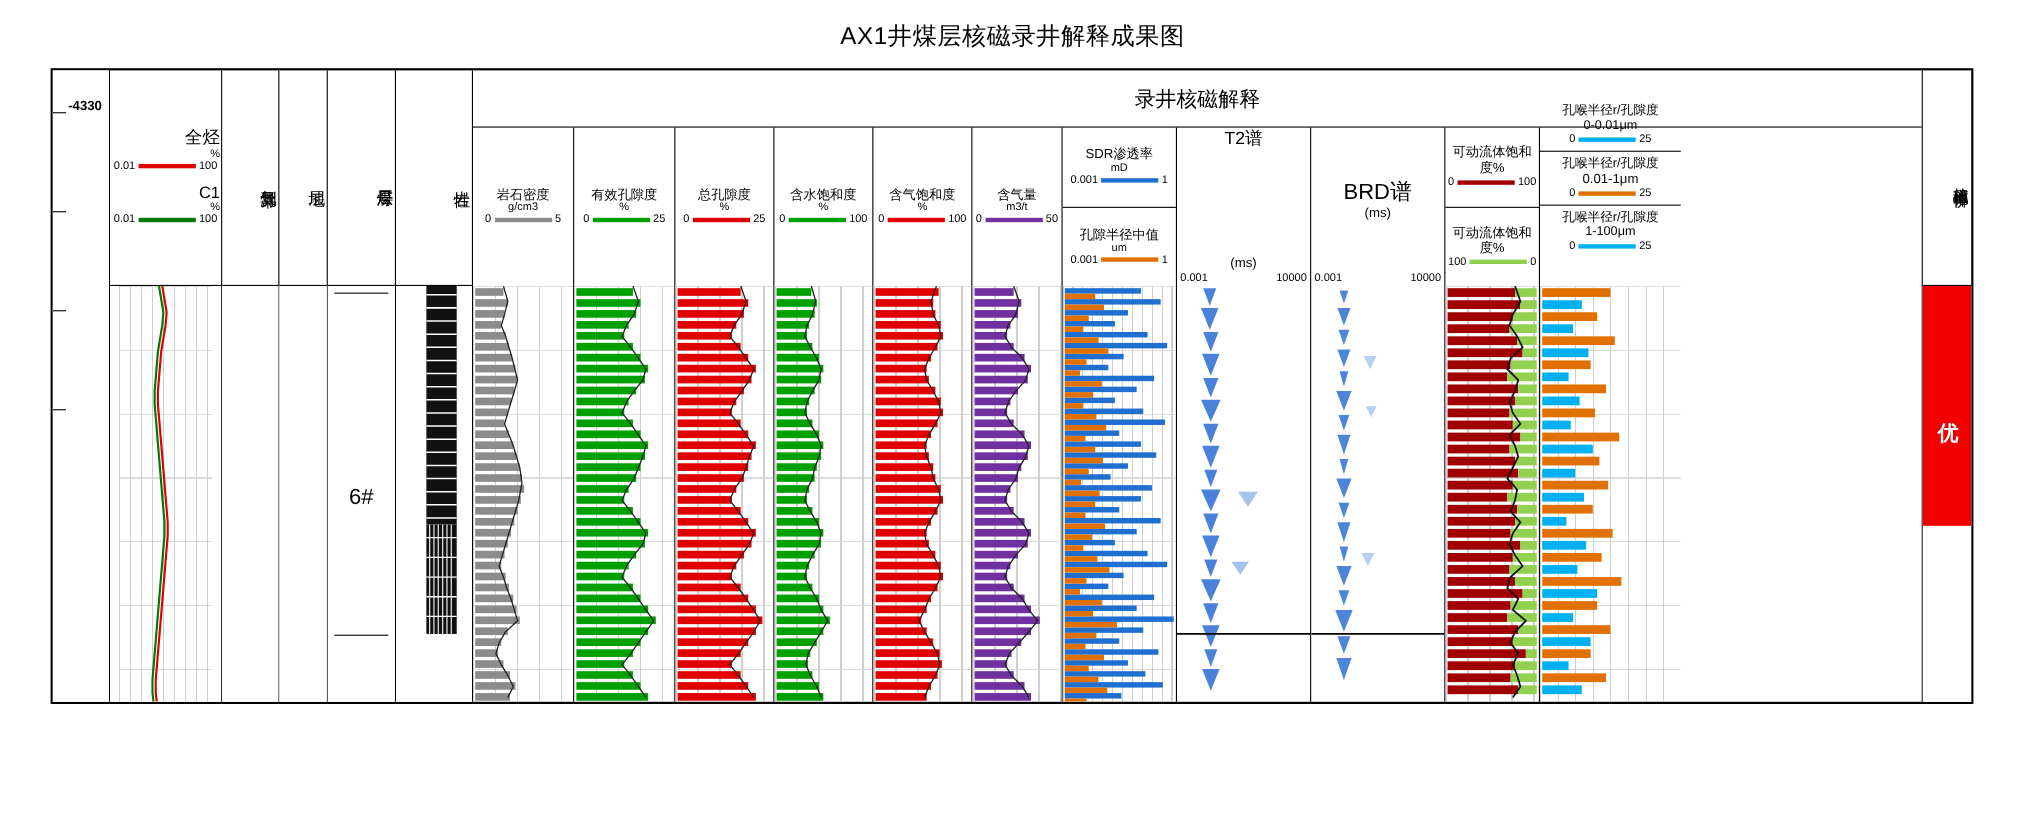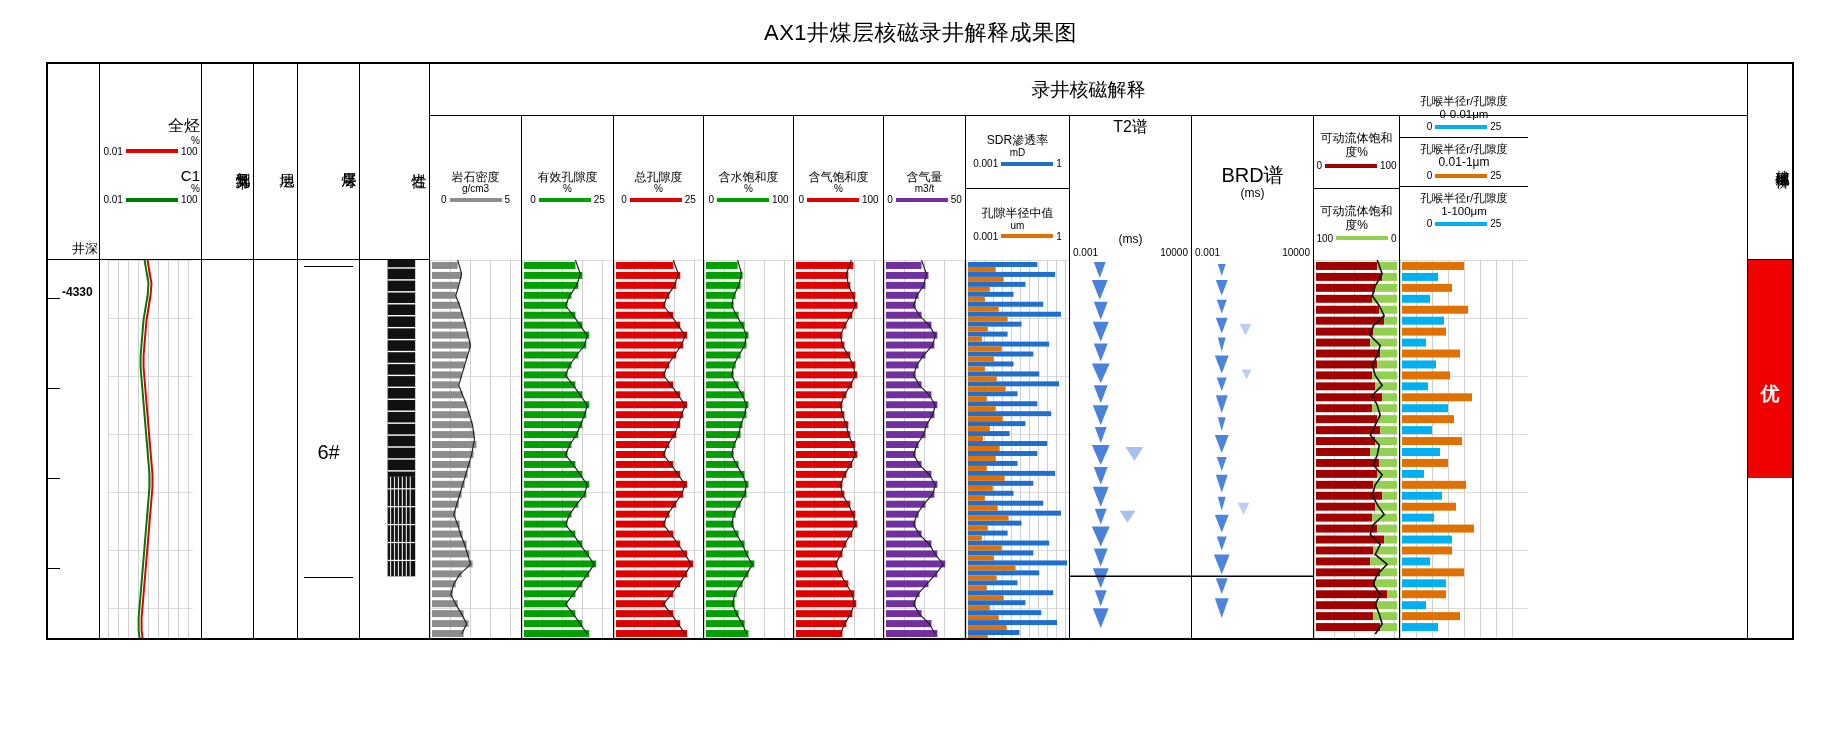--- a/index.html
+++ b/index.html
@@ -91,23 +91,20 @@
 </head>
 <body>
 
 <div class="page">
 
   <div class="title">AX1井煤层核磁录井解释成果图</div>
 
   <div class="log">
 
     <div class="track" style="width:52px">
-      <div class="hd">
-        <div class="nm" style="margin-top:auto">井深</div>
-      </div>
       <div class="body">
         <div class="depth-ticks">
           <div class="tk" style="top:38px"></div>
             <div class="lb" style="top:32px;font-size:12px">-4330</div>
           <div class="tk" style="top:128px"></div>
           <div class="tk" style="top:218px"></div>
           <div class="tk" style="top:308px"></div>
 
         </div>
       </div>

